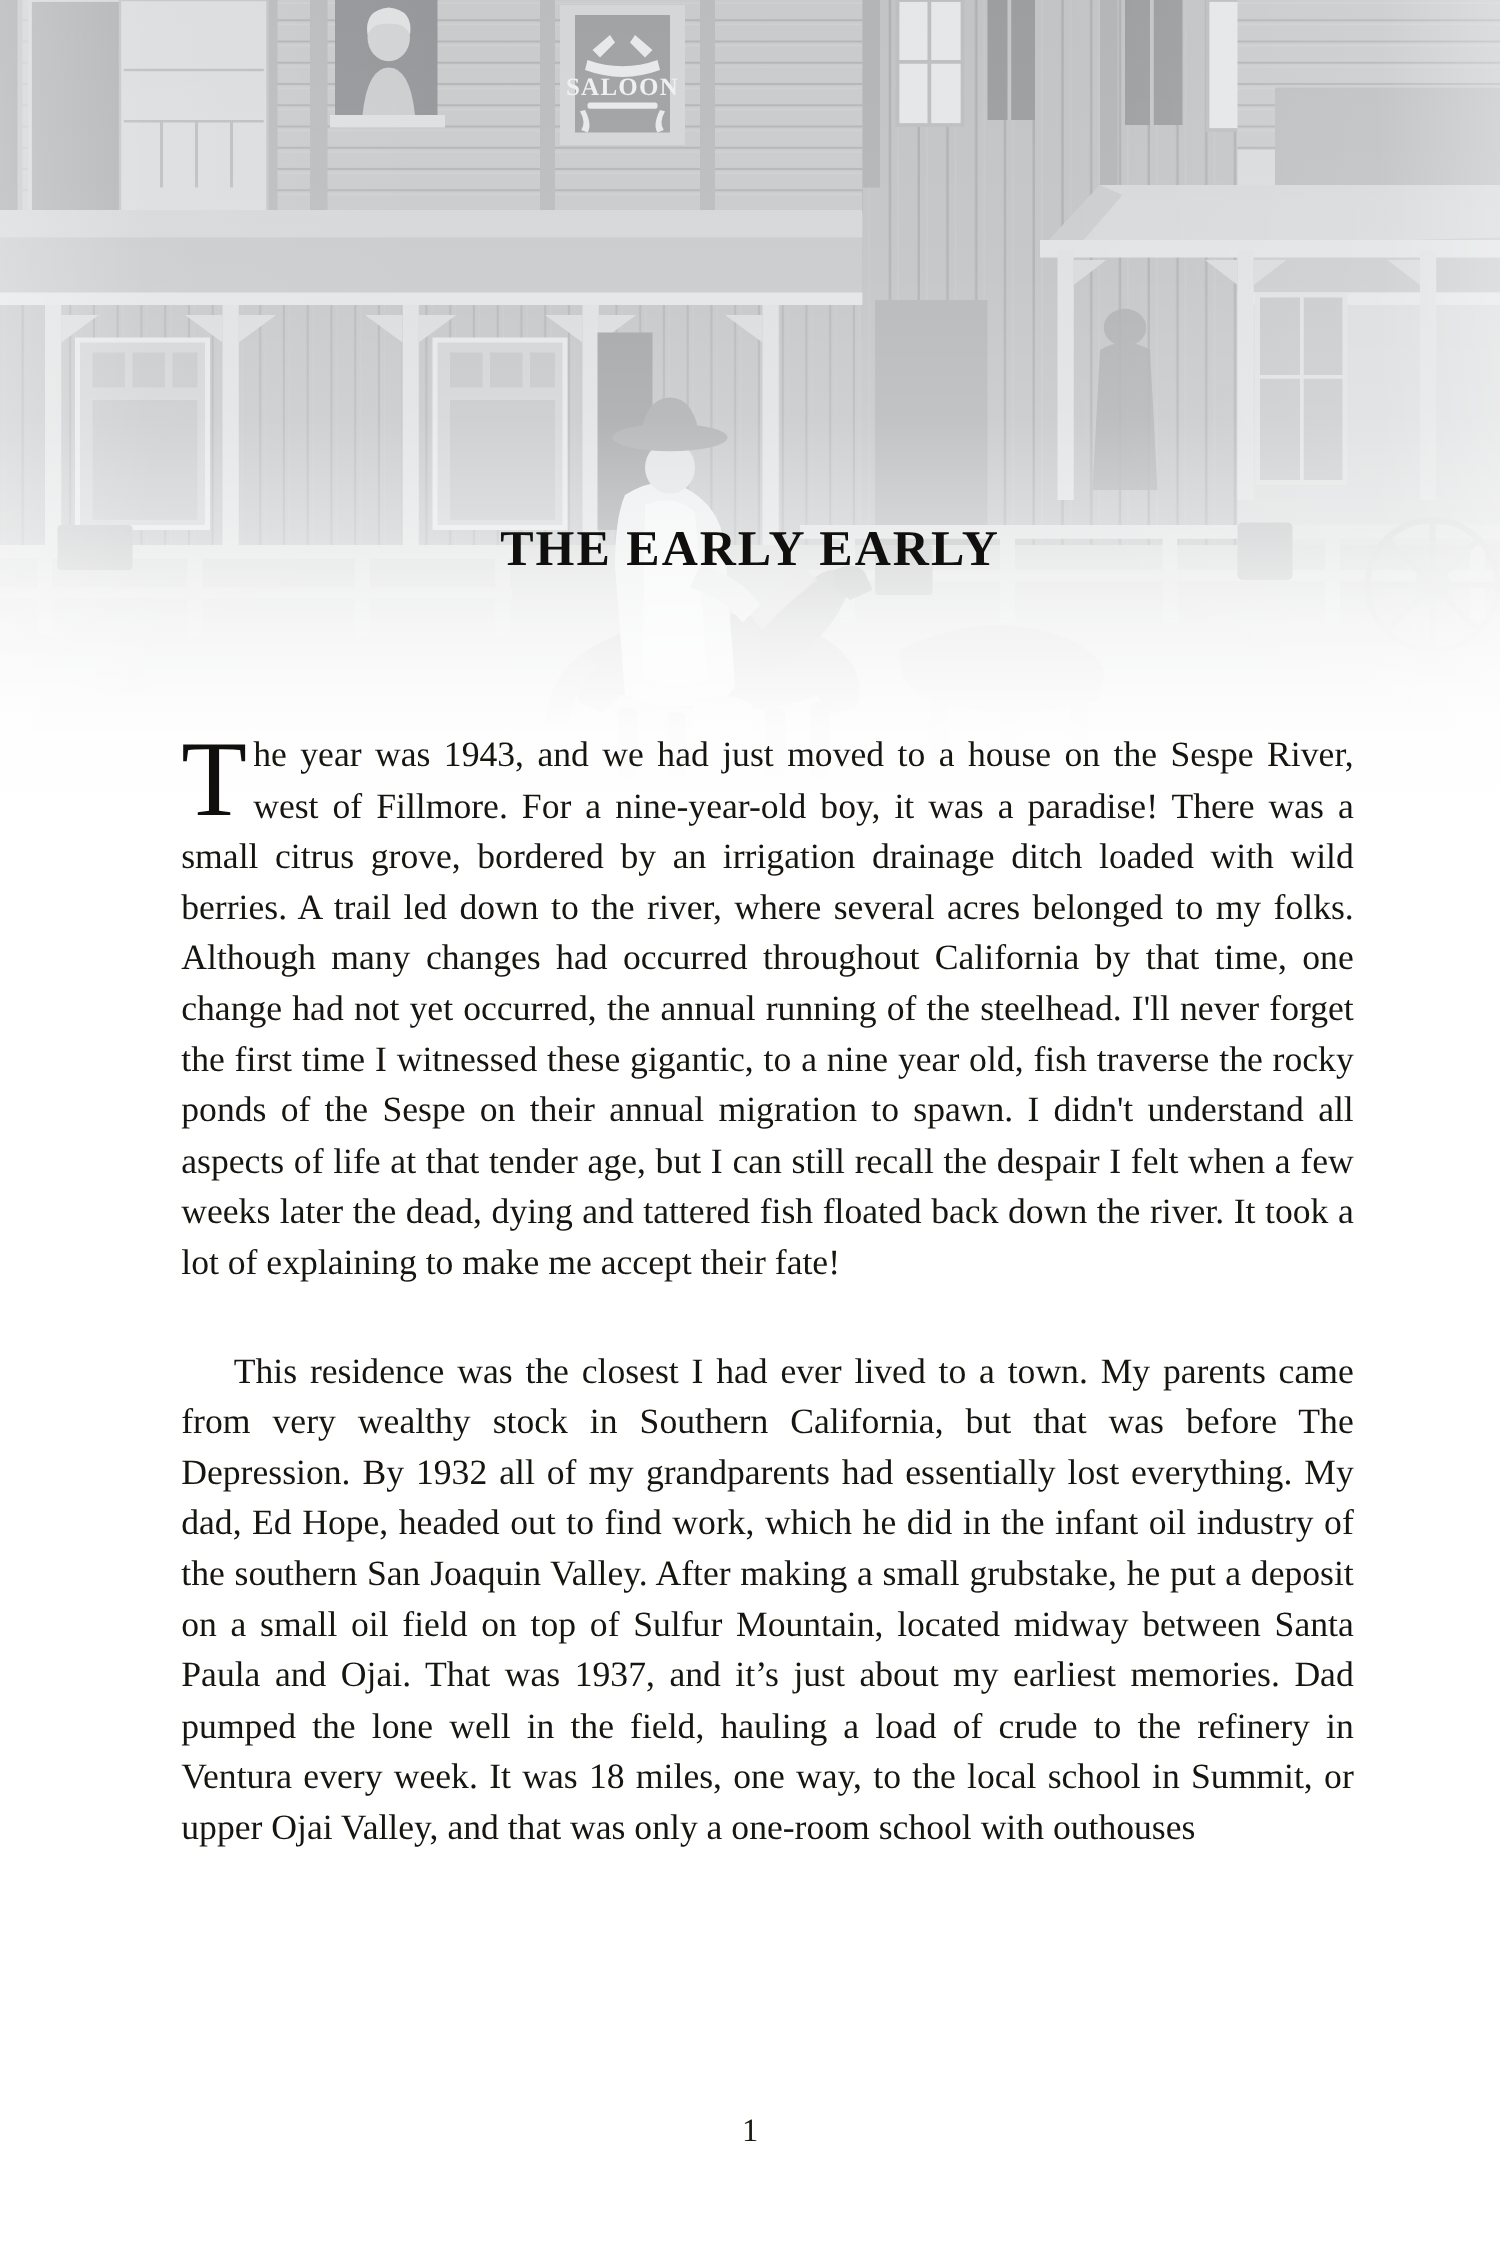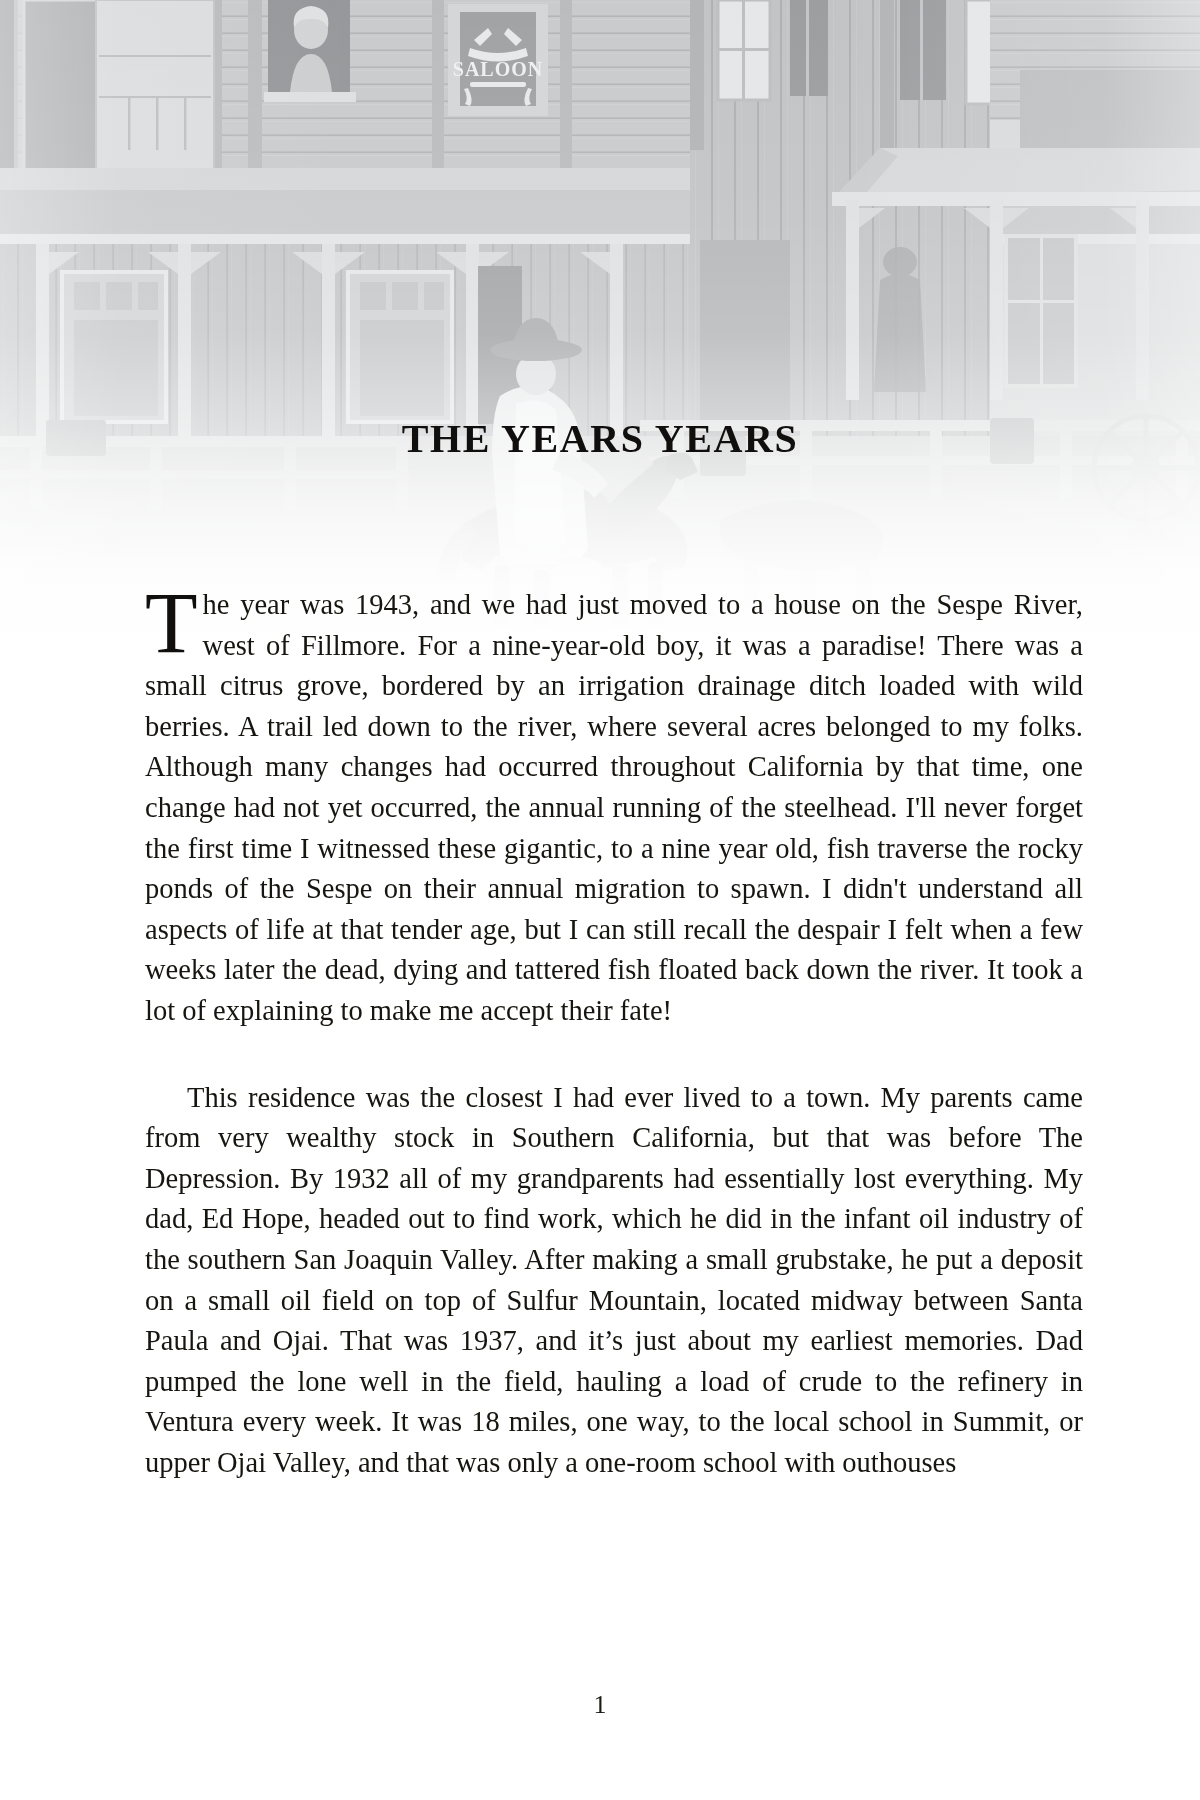--- a/index.html
+++ b/index.html
@@ -371,21 +371,21 @@
         <path d="M0 520 q30 -26 60 0 q-28 10 -60 0z"></path>
         <path d="M60 548 q34 -30 68 0 q-32 12 -68 0z"></path>
         <path d="M1120 536 q34 -26 66 0 q-32 10 -66 0z"></path>
       </g>
     </svg>
 
     <div class="backdrop-fade"></div>
     <div class="backdrop-side"></div>
   </div>
 
-  <h1 class="chapter-title">THE YEARS YEARS</h1>
+  <h1 class="chapter-title">THE EARLY EARLY</h1>
 
   <div class="text-block">
     <p class="body-para dropcap-para">The year was 1943, and we had just moved to a house on the Sespe River, west of Fillmore.  For a nine-year-old boy, it was a paradise! There was a small citrus grove, bordered by an irrigation drainage ditch loaded with wild berries.  A trail led down to the river, where several acres belonged to my folks.  Although many changes had occurred throughout California by that time, one change had not yet occurred, the annual running of the steelhead.  I'll never forget the first time I witnessed these gigantic, to a nine year old, fish traverse the rocky ponds of the Sespe on their annual migration to spawn.  I didn't understand all aspects of life at that tender age, but I can still recall the despair I felt when a few weeks later the dead, dying and tattered fish floated back down the river.  It took a lot of explaining to make me accept their fate!</p>
     <p class="body-para indented">This residence was the closest I had ever lived to a town.  My parents came from very wealthy stock in Southern California, but that was before The Depression.  By 1932 all of my grandparents had essentially lost everything.  My dad, Ed Hope, headed out to find work, which he did in the infant oil industry of the southern San Joaquin Valley.  After making a small grubstake, he put a deposit on a small oil field on top of Sulfur Mountain, located midway between Santa Paula and Ojai.  That was 1937, and it’s just about my earliest memories.  Dad pumped the lone well in the field, hauling a load of crude to the refinery in Ventura every week.  It was 18 miles, one way, to the local school in Summit, or upper Ojai Valley, and that was only a one-room school with outhouses</p>
   </div>
 
   <div class="folio">1</div>
 
 </div>
 

